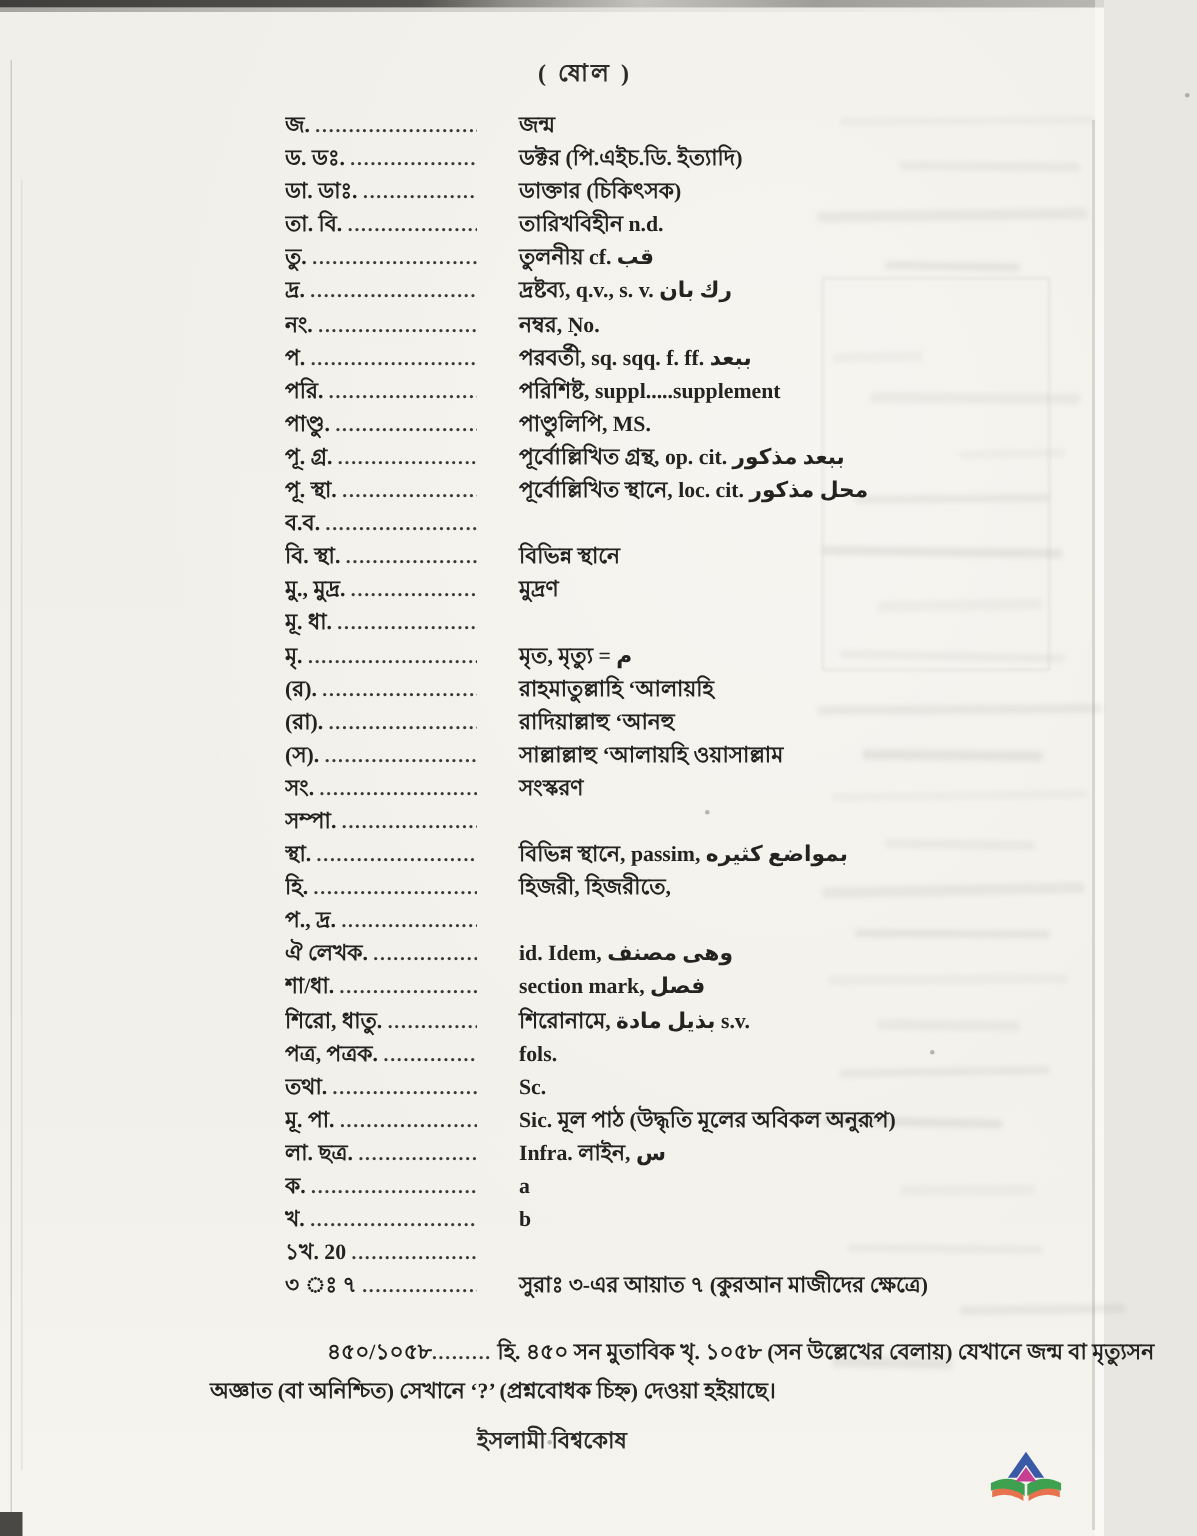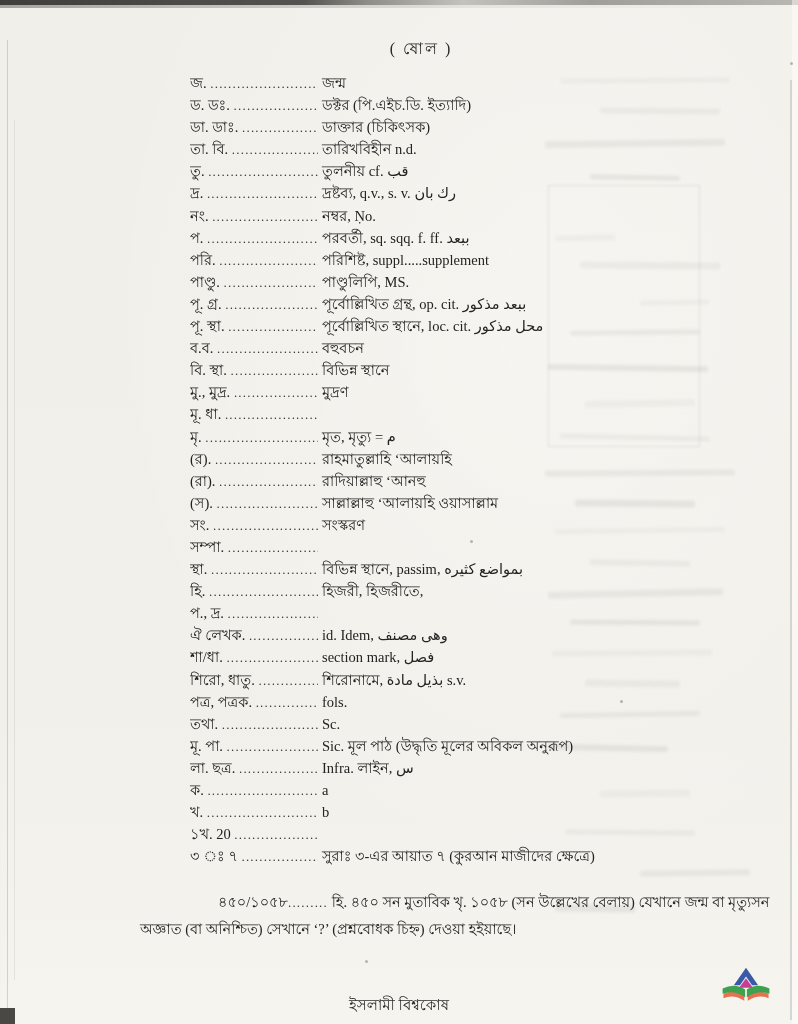--- a/index.html
+++ b/index.html
@@ -2,25 +2,26 @@
 <html lang="bn"><head>
 <meta charset="utf-8">
 <style>
   html,body{margin:0;padding:0;}
   body{
     width:798px;height:1024px;overflow:hidden;
     background:#e9e7e1;
     font-family:"Liberation Serif","DejaVu Serif","DejaVu Sans",serif;
   }
   .page{
-    position:relative;width:798px;height:1024px;
+    position:relative;width:736px;height:1024px;
     background:
       radial-gradient(ellipse at 70% 30%, rgba(255,255,255,.35), rgba(0,0,0,0) 60%),
       linear-gradient(180deg,#f1efe9 0%,#f2f0ea 70%,#f5f4ef 100%);
     color:#262524;
+    font-weight:bold;
   }
   
   .edge-top{position:absolute;top:0;left:0;width:100%;height:5px;
     background:linear-gradient(90deg,#3f3e3c 0%,#55534f 38%,#8f8d88 46%,#c4c2bc 58%,#a09e98 74%,#b9b7b1 100%);}
   .edge-top2{position:absolute;top:5px;left:0;width:100%;height:3px;
     background:linear-gradient(90deg,rgba(90,88,84,.5),rgba(190,188,182,.25) 60%,rgba(0,0,0,0));}
   .edge-left{position:absolute;top:40px;left:7px;width:1px;height:970px;background:rgba(120,115,105,.28);}
   .edge-left2{position:absolute;top:120px;left:14px;width:1px;height:860px;background:rgba(140,135,125,.15);}
   .edge-right{position:absolute;top:80px;right:6px;width:2px;height:940px;background:rgba(150,146,138,.30);}
   .edge-right-strip{position:absolute;top:0;right:0;width:6px;height:100%;background:rgba(255,255,255,.45);}
@@ -28,27 +29,27 @@
 
   .header{position:absolute;top:36px;left:0;width:100%;text-align:center;
     font-size:16px;letter-spacing:2px;color:#2c2b29;}
   .header .pn{padding-left:44px;}
 
   .list{position:absolute;top:72px;left:190px;right:34px;}
   .row{display:flex;align-items:baseline;height:22.1px;font-size:14.5px;white-space:nowrap;}
   .abbr-cell{flex:0 0 128px;overflow:hidden;white-space:nowrap;}
   .abbr{color:#232221;}
   .dots{color:#3a3938;letter-spacing:1.2px;font-size:13px;}
-  .def{flex:1 1 auto;padding-left:4px;color:#242322;overflow:visible;}
+  .def{flex:1 1 auto;padding-left:4px;color:#242322;overflow:visible;margin-left:24px;}
 
   .closing{position:absolute;top:874px;left:140px;width:660px;
     font-size:14.5px;line-height:26px;text-indent:78px;color:#242322;}
   .closing .dots{letter-spacing:1.2px;font-size:13px;}
 
-  .footer{position:absolute;top:993px;left:0;width:100%;text-align:center;
+  .footer{position:absolute;top:948px;left:0;width:100%;text-align:center;
     font-size:15px;color:#2c2b29;}
 
   .logo{position:absolute;right:26px;bottom:14px;width:52px;height:48px;opacity:.92;}
 
   
   .ghost{position:absolute;background:#8c8a84;border-radius:2px;
     filter:blur(1.6px);opacity:.14;}
   .ghost-box{position:absolute;border:1px solid rgba(140,137,130,.18);
     filter:blur(1px);}
   .speck{position:absolute;width:3px;height:3px;border-radius:50%;background:#77756f;opacity:.5;}
@@ -158,21 +159,20 @@
       <span class="def">পূর্বোল্লিখিত গ্রন্থ, op. cit. ببعد مذكور</span>
     </div>
 
     <div class="row">
       <span class="abbr-cell"><span class="abbr">পূ. স্থা.</span> <span class="dots">..............................</span></span>
       <span class="def">পূর্বোল্লিখিত স্থানে, loc. cit. محل مذكور</span>
     </div>
 
     <div class="row">
       <span class="abbr-cell"><span class="abbr">ব.ব.</span> <span class="dots">..............................</span></span>
-      <span class="def">বহুবচন</span>
     </div>
 
     <div class="row">
       <span class="abbr-cell"><span class="abbr">বি. স্থা.</span> <span class="dots">..............................</span></span>
       <span class="def">বিভিন্ন স্থানে</span>
     </div>
 
     <div class="row">
       <span class="abbr-cell"><span class="abbr">মু., মুদ্র.</span> <span class="dots">..............................</span></span>
       <span class="def">মুদ্রণ</span>

